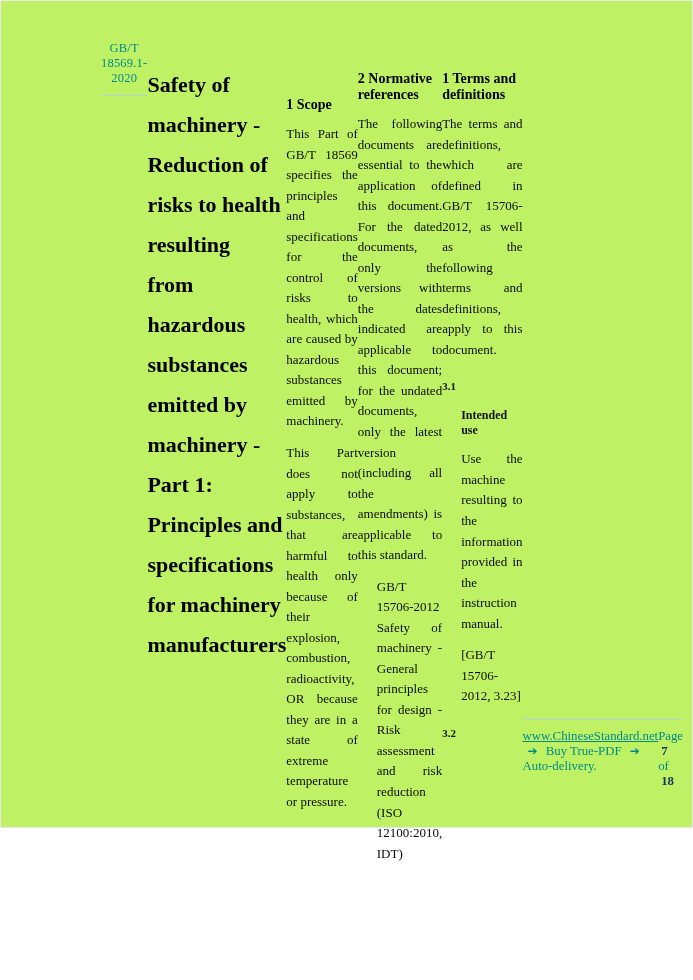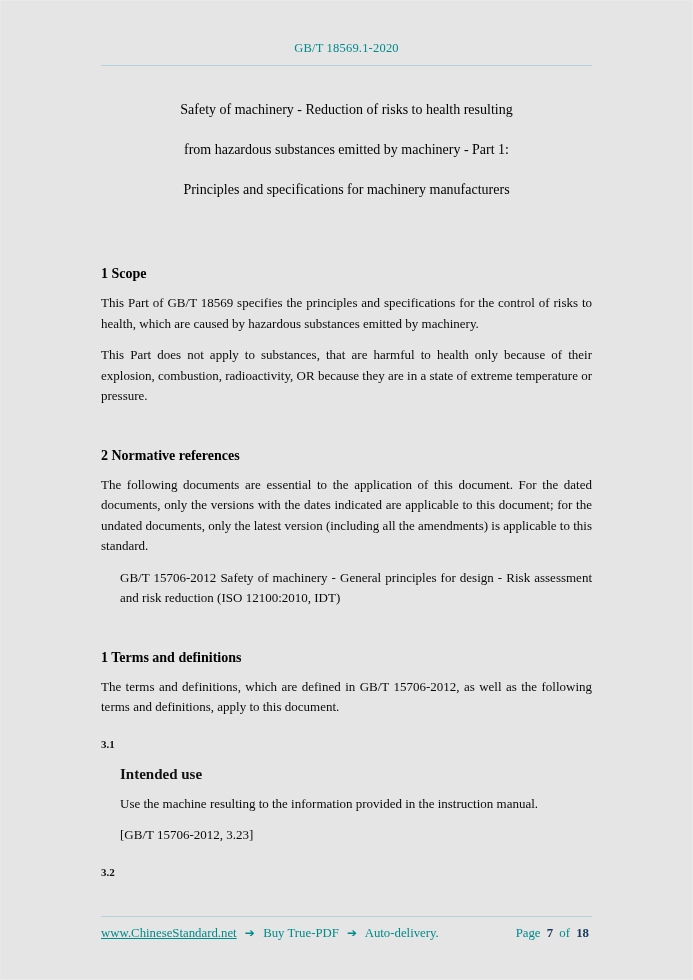--- a/index.html
+++ b/index.html
@@ -9,43 +9,43 @@
   }
   body {
     width: 693px;
     height: 980px;
     font-family: "Liberation Serif", "DejaVu Serif", serif;
     color: #111111;
   }
   .page {
     box-sizing: border-box;
     width: 693px;
-    height: 980px;
+    height: 828px;
     padding: 40px 100px 0 100px;
     display: flex;
-    flex-direction: column;
-    background: #e5e5e5;
+    flex-direction: row;
+    background: #bef264;
     border: 1px solid #e9e9e9;
   }
   .doc-code {
     text-align: center;
     color: #008a8a;
     font-size: 12.5px;
     letter-spacing: 0.2px;
   }
   .header-rule {
     border: none;
     border-bottom: 1px solid #b5d2dc;
     margin: 9px 0 0 0;
   }
   .doc-title {
     margin: 24px 0 0 0;
-    font-size: 14px;
-    font-weight: normal;
-    text-align: center;
+    font-size: 22px;
+    font-weight: bold;
+    text-align: left;
     line-height: 40px;
     color: #000000;
   }
   .doc-title .title-line {
     display: block;
   }
   .section-heading {
     font-size: 14px;
     font-weight: bold;
     color: #000000;
@@ -63,21 +63,21 @@
   }
   .indented {
     margin-left: 19px;
   }
   .term-number {
     font-size: 11px;
     font-weight: bold;
     margin: 20px 0 8px 0;
   }
   .term-name {
-    font-size: 15px;
+    font-size: 12px;
     font-weight: bold;
     margin: 16px 0 8px 19px;
   }
   .doc-footer {
     margin-top: auto;
     border-top: 1px solid #b5d2dc;
     padding: 9px 0 38px 0;
     display: flex;
     justify-content: space-between;
     align-items: baseline;

